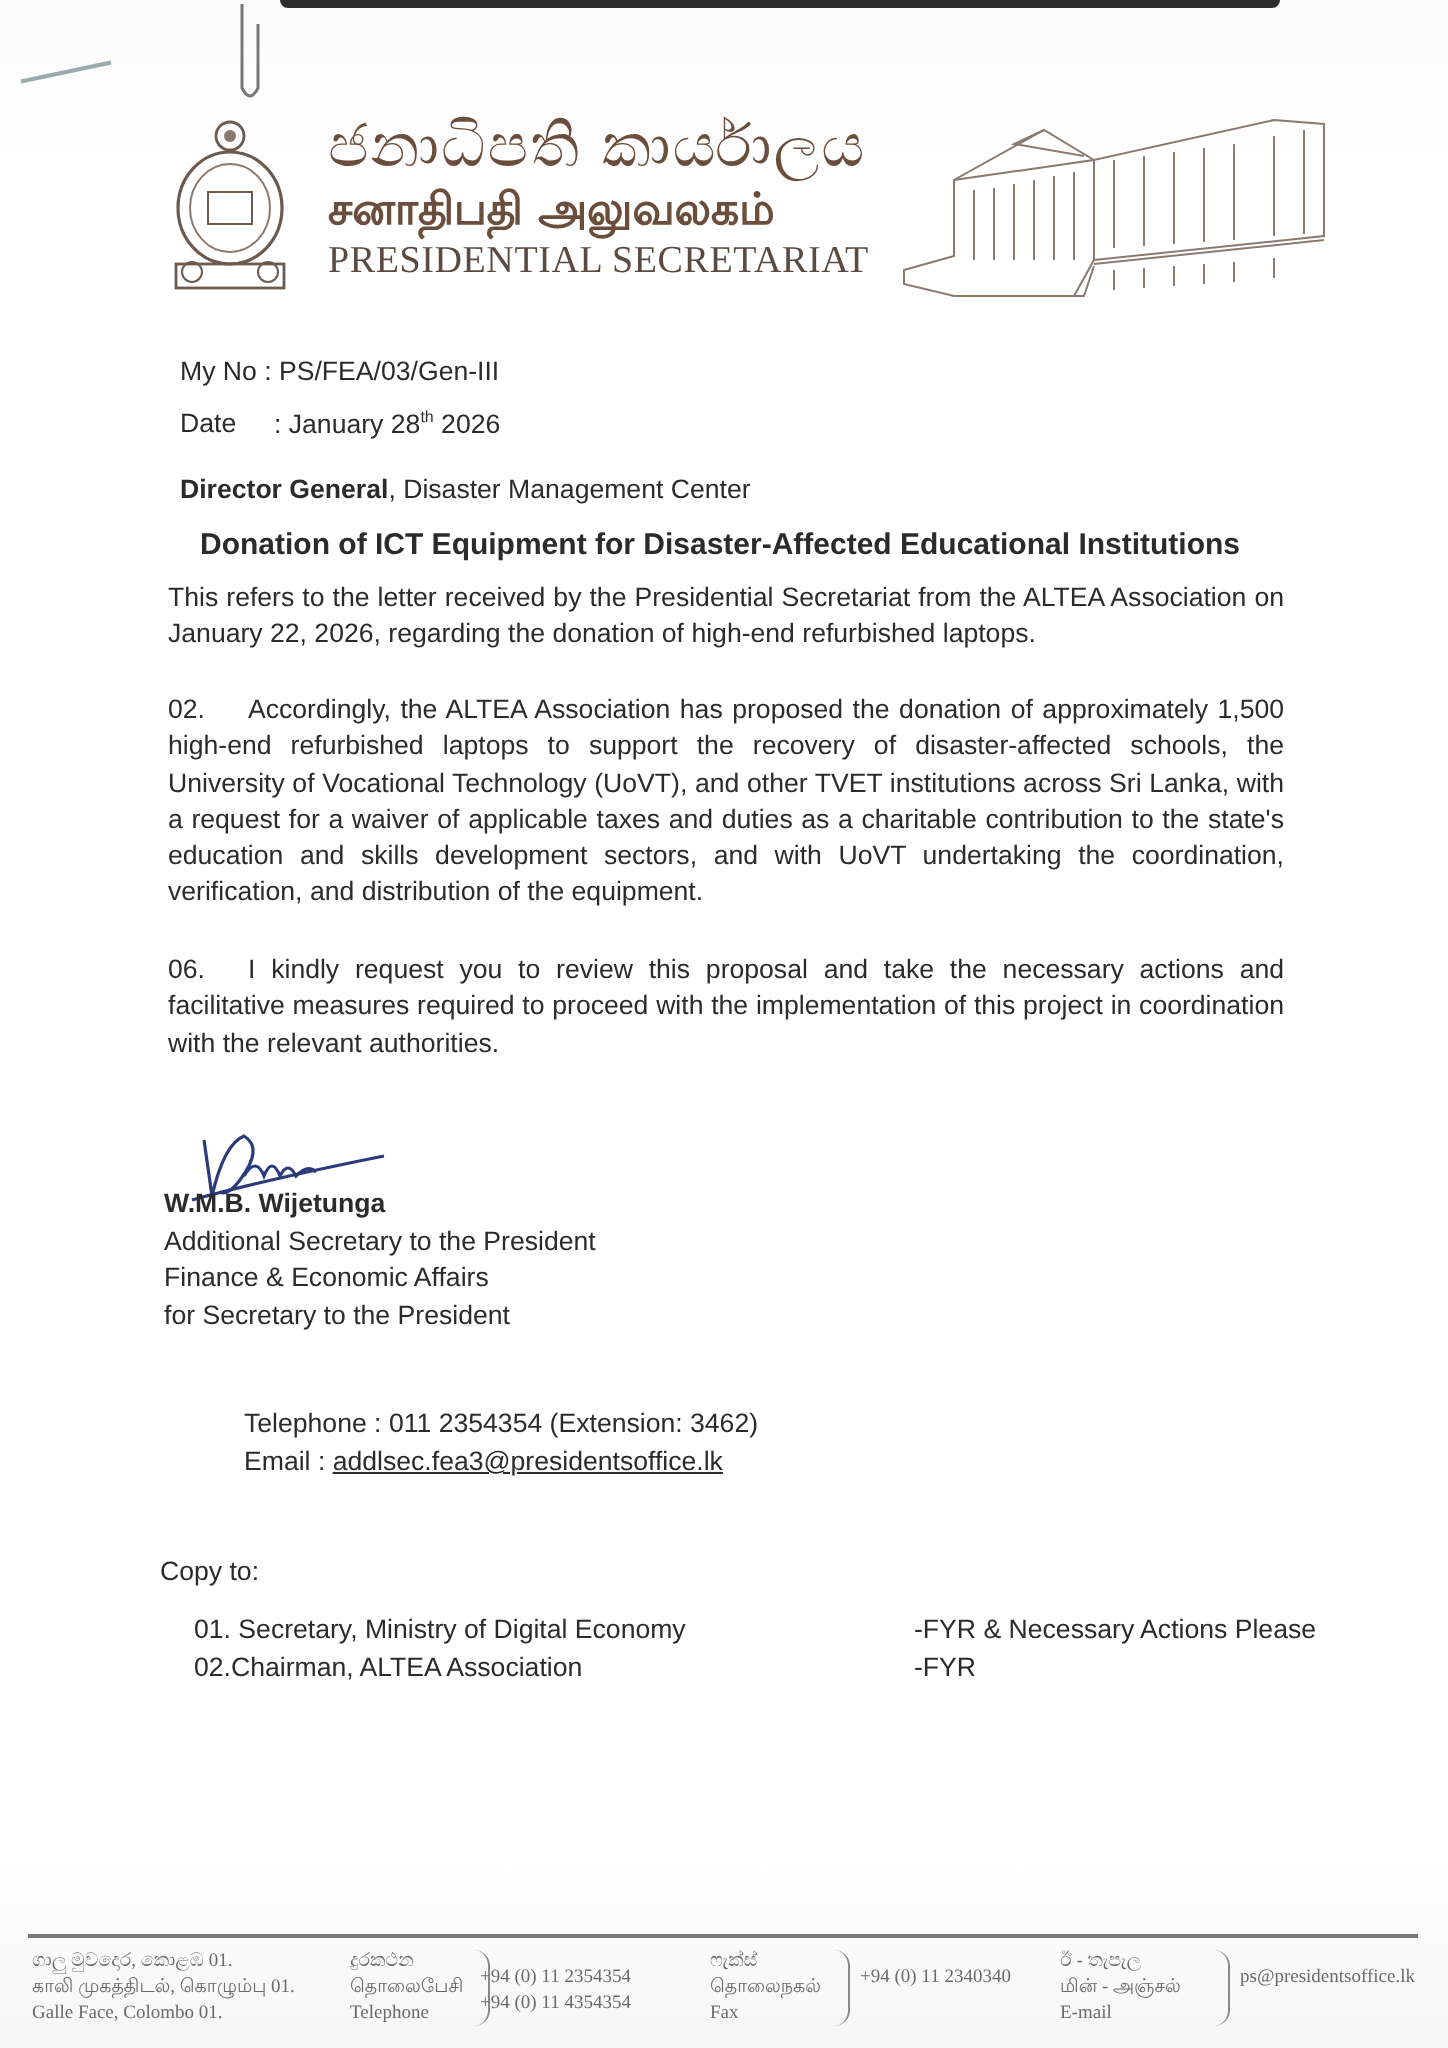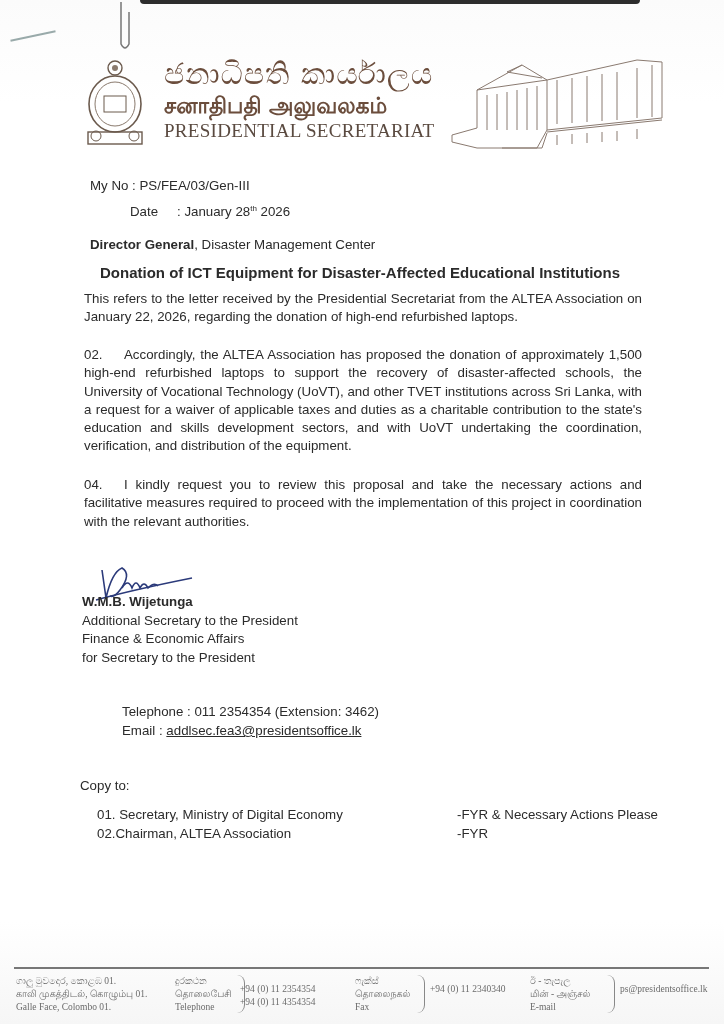--- a/index.html
+++ b/index.html
@@ -13,21 +13,21 @@
     .pencil { position: absolute; left: 10px; top: 35px; width: 46px; height: 2px; background: #9aa; transform: rotate(-12deg); }
 
     .emblem { position: absolute; left: 84px; top: 58px; width: 62px; height: 90px; }
     .hdr-si { position: absolute; left: 164px; top: 56px; font-size: 30px; color: #6b4d3c; letter-spacing: 1px; font-family: "DejaVu Sans", sans-serif; }
     .hdr-ta { position: absolute; left: 164px; top: 93px; font-size: 22px; color: #6b4d3c; font-weight: bold; font-family: "DejaVu Sans", sans-serif; }
     .hdr-en { position: absolute; left: 164px; top: 120px; font-size: 19px; color: #5a4a40; letter-spacing: 0.3px; }
     .building { position: absolute; left: 447px; top: 50px; width: 225px; height: 110px; }
 
     .body-font { font-family: "Liberation Sans", "DejaVu Sans", sans-serif; font-size: 13.3px; color: #2b2b2b; }
     .ref { position: absolute; left: 90px; top: 178px; }
-    .date { position: absolute; left: 90px; top: 204px; margin-left: 40px; }
+    .date { position: absolute; left: 90px; top: 204px; }
     .date .lbl { display: inline-block; width: 47px; }
     .date sup { font-size: 8px; }
     .addr { position: absolute; left: 90px; top: 237px; }
     .addr b { font-weight: bold; }
     .subject { position: absolute; left: 90px; top: 264px; font-weight: bold; font-size: 15px; padding-left: 10px; }
     .para { position: absolute; left: 84px; width: 558px; text-align: justify; line-height: 18.3px; }
     .p1 { top: 290px; }
     .p2 { top: 346px; }
     .p3 { top: 476px; }
     .para .num { display: inline-block; width: 40px; }
@@ -96,21 +96,21 @@
   <div class="date body-font">
     <span class="lbl">Date</span><span>: January 28</span><sup>th</sup><span> 2026</span>
   </div>
   <div class="addr body-font">
     <b>Director General</b><span>, Disaster Management Center</span>
   </div>
   <div class="subject body-font">Donation of ICT Equipment for Disaster-Affected Educational Institutions</div>
 
   <div class="para p1 body-font"><span>This refers to the letter received by the Presidential Secretariat from the ALTEA Association on January 22, 2026, regarding the donation of high-end refurbished laptops.</span></div>
   <div class="para p2 body-font"><span class="num">02.</span><span>Accordingly, the ALTEA Association has proposed the donation of approximately 1,500 high-end refurbished laptops to support the recovery of disaster-affected schools, the University of Vocational Technology (UoVT), and other TVET institutions across Sri Lanka, with a request for a waiver of applicable taxes and duties as a charitable contribution to the state's education and skills development sectors, and with UoVT undertaking the coordination, verification, and distribution of the equipment.</span></div>
-  <div class="para p3 body-font"><span class="num">04.</span><span>I kindly request you to review this proposal and take the necessary actions and facilitative measures required to proceed with the implementation of this project in coordination with the relevant authorities.</span></div>
+  <div class="para p3 body-font"><span class="num">06.</span><span>I kindly request you to review this proposal and take the necessary actions and facilitative measures required to proceed with the implementation of this project in coordination with the relevant authorities.</span></div>
 
   <svg class="signature" viewBox="0 0 110 50">
     <g fill="none" stroke="#2b3a7a" stroke-width="1.6">
       <path d="M10 10 L14 38 M14 38 Q20 12 30 8 Q40 14 28 30 Q22 38 18 36"></path>
       <path d="M30 28 Q36 18 40 28 Q44 18 48 28 Q52 20 56 28 Q62 22 66 26"></path>
       <path d="M4 40 Q40 30 100 18"></path>
     </g>
   </svg>
 
   <div class="sig-block body-font">

